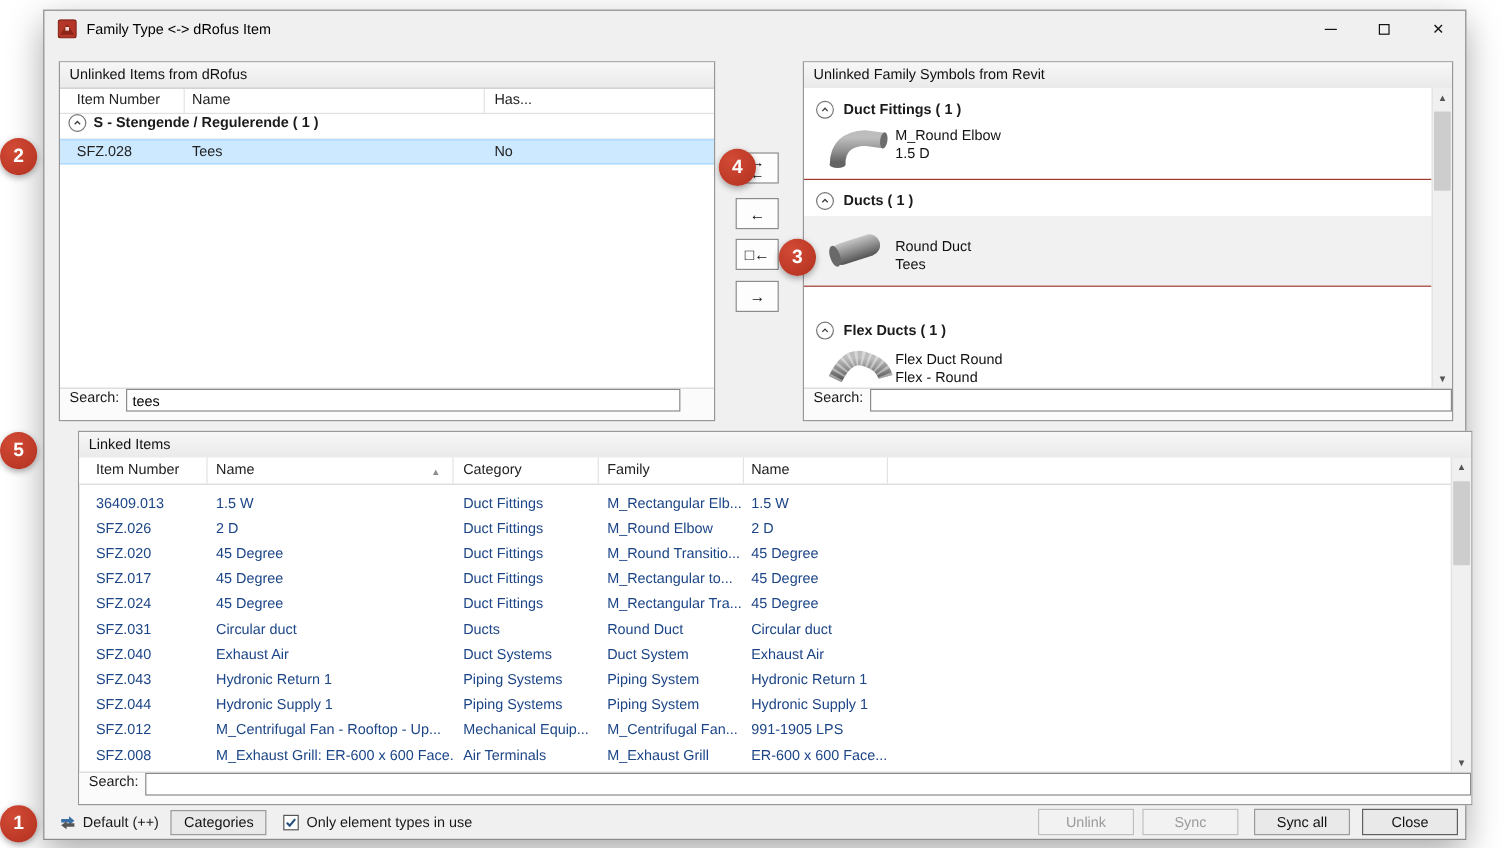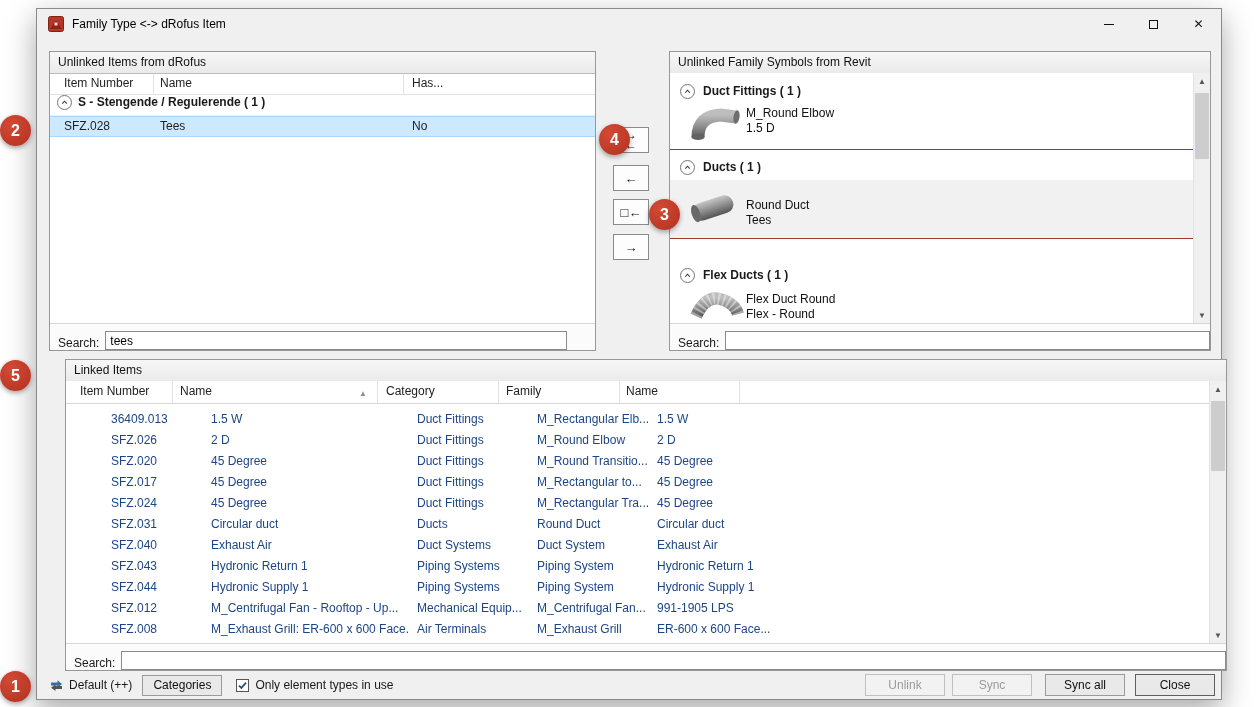--- a/index.html
+++ b/index.html
@@ -15,21 +15,21 @@
   .win-controls{margin-left:auto;display:flex;height:100%;}
   .win-btn{width:45px;height:100%;display:flex;align-items:center;justify-content:center;color:#111;cursor:default;}
   .glyph-min{width:10px;height:1px;background:#111;display:block;}
   .glyph-max{width:9px;height:9px;border:1px solid #111;display:block;box-sizing:border-box;}
   .glyph-close{font-size:12px;}
 
   
   .panel{position:absolute;background:#fff;border:1px solid #989898;box-sizing:border-box;}
   .panel-header{height:21px;line-height:21px;padding-left:8px;background:linear-gradient(#f7f7f7,#eaeaea);
                 border-bottom:1px solid #bcbcbc;color:#111;}
-  .search-strip{position:absolute;left:0;right:0;bottom:0;height:27px;display:flex;align-items:flex-end;
+  .search-strip{position:absolute;left:0;right:0;bottom:0;height:27px;display:flex;align-items:flex-start;
                 background:#fbfbfb;border-top:1px solid #d6d6d6;padding-left:8px;box-sizing:border-box;}
   .search-strip .lbl{margin-right:6px;}
   .search-input{height:19px;border:1px solid #8b8b8b;padding:0 4px;background:#fff;
                 font:12px "Liberation Sans",sans-serif;box-sizing:border-box;}
 
   
   .left-panel{left:12px;top:42px;width:547px;height:300px;}
   .lv-colheader{display:flex;height:20px;border-bottom:1px solid #e0e0e0;background:#fff;}
   .lv-h{box-sizing:border-box;line-height:19px;border-right:1px solid #e3e3e3;color:#222;overflow:hidden;white-space:nowrap;}
   .lc1{width:104px;padding-left:14px;}
@@ -73,21 +73,21 @@
               border-bottom:1px solid #d8d8d8;}
   .th{box-sizing:border-box;line-height:21px;border-right:1px solid #e3e3e3;color:#222;position:relative;
       overflow:hidden;white-space:nowrap;}
   .c1{width:107px;padding-left:14px;}
   .c2{width:205px;padding-left:7px;}
   .c3{width:121px;padding-left:8px;}
   .c4{width:121px;padding-left:7px;}
   .c5{width:120px;padding-left:6px;}
   .cfill{flex:1;border-right:none;}
   .sort-ind{position:absolute;right:10px;top:2px;font-size:8px;color:#8f8f8f;}
-  .tbl-rows{position:absolute;left:0;right:17px;top:48px;margin-left:31px;}
+  .tbl-rows{position:absolute;left:0;right:17px;top:48px;}
   .trow{height:21px;display:flex;align-items:center;color:#1c4587;}
   .trow .td{box-sizing:border-box;overflow:hidden;white-space:nowrap;}
 
   
   .footer{position:absolute;left:12px;right:6px;top:663px;height:26px;display:flex;align-items:center;}
   .profile-label{font-weight:normal;margin-left:5px;}
   .btn{height:22px;background:#e9e9e9;border:1px solid #9a9a9a;box-sizing:border-box;
        display:flex;align-items:center;justify-content:center;padding:0 10px;color:#111;cursor:default;}
   .btn-categories{height:21px;margin-left:10px;}
   .btn-wide{width:80px;padding:0;}

